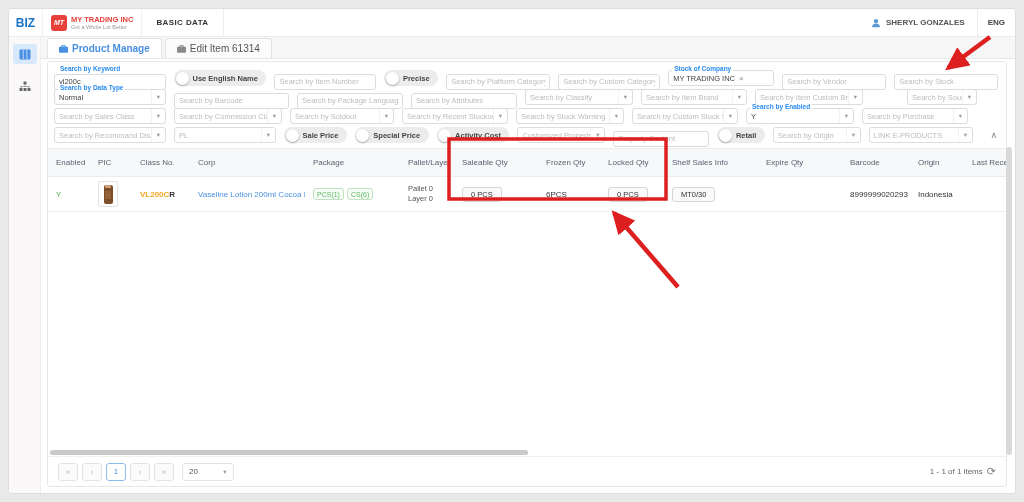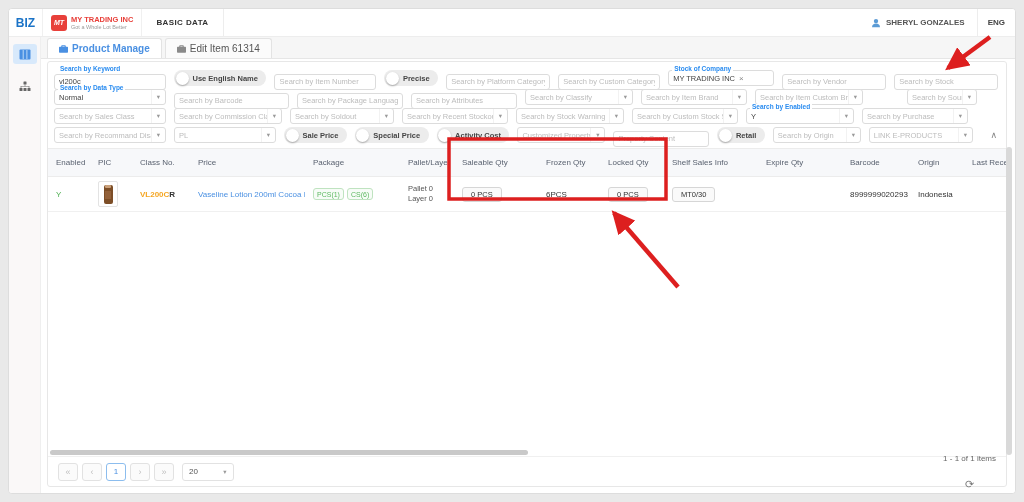--- a/index.html
+++ b/index.html
@@ -66,21 +66,21 @@
   
   .hscroll { height:7px; margin:0 2px; position:relative; flex:none; }
   .hthumb { position:absolute; left:0; top:1px; height:5px; width:478px; background:#c9c9c9; border-radius:3px; }
   .vscroll { position:absolute; right:3px; top:110px; width:6px; height:308px; background:#d9d9d9; border-radius:3px; z-index:5; }
   
   .pager { height:30px; border-top:1px solid #f0f0f0; display:flex; align-items:center; padding:0 10px; gap:4px; flex:none; }
   .pbtn { width:20px; height:18px; border:1px solid #e2e2e2; border-radius:3px; display:flex; align-items:center; justify-content:center; font-size:9px; color:#c0c0c0; background:#fbfbfb; }
   .pbtn.current { border-color:#8cbdee; color:#4a90e2; background:#fff; font-size:8px; }
   .psize { width:52px; height:18px; border:1px solid #e2e2e2; border-radius:3px; display:flex; align-items:center; font-size:8px; color:#555; padding-left:6px; margin-left:4px; background:#fff; }
   .psize .chev { margin-left:auto; width:16px; text-align:center; color:#9a9a9a; font-size:6.5px; }
-  .psummary { margin-left:auto; font-size:8px; color:#666; display:flex; gap:16px; align-items:center;flex-direction:column; }
+  .psummary { margin-left:auto; font-size:8px; color:#666; display:flex; gap:4px; align-items:center; }
   .refresh { color:#777; font-size:11px; line-height:1; }
   
   .overlay { position:absolute; left:0; top:0; width:1024px; height:502px; pointer-events:none; z-index:60; }
 </style>
 </head>
 <body>
 
 <div class="window">
 
   <div class="topbar">
@@ -338,21 +338,21 @@
                 <col style="width:84px">
                 <col style="width:68px">
                 <col style="width:54px">
                 <col style="width:120px">
             </colgroup>
             <thead>
               <tr>
                 <th>Enabled</th>
                 <th>PIC</th>
                 <th>Class No.</th>
-                <th>Price</th>
+                <th>Corp</th>
                 <th>Package</th>
                 <th>Pallet/Layer</th>
                 <th>Saleable Qty</th>
                 <th>Frozen Qty</th>
                 <th>Locked Qty</th>
                 <th>Shelf Sales Info</th>
                 <th>Expire Qty</th>
                 <th>Barcode</th>
                 <th>Origin</th>
                 <th>Last Receive</th>

